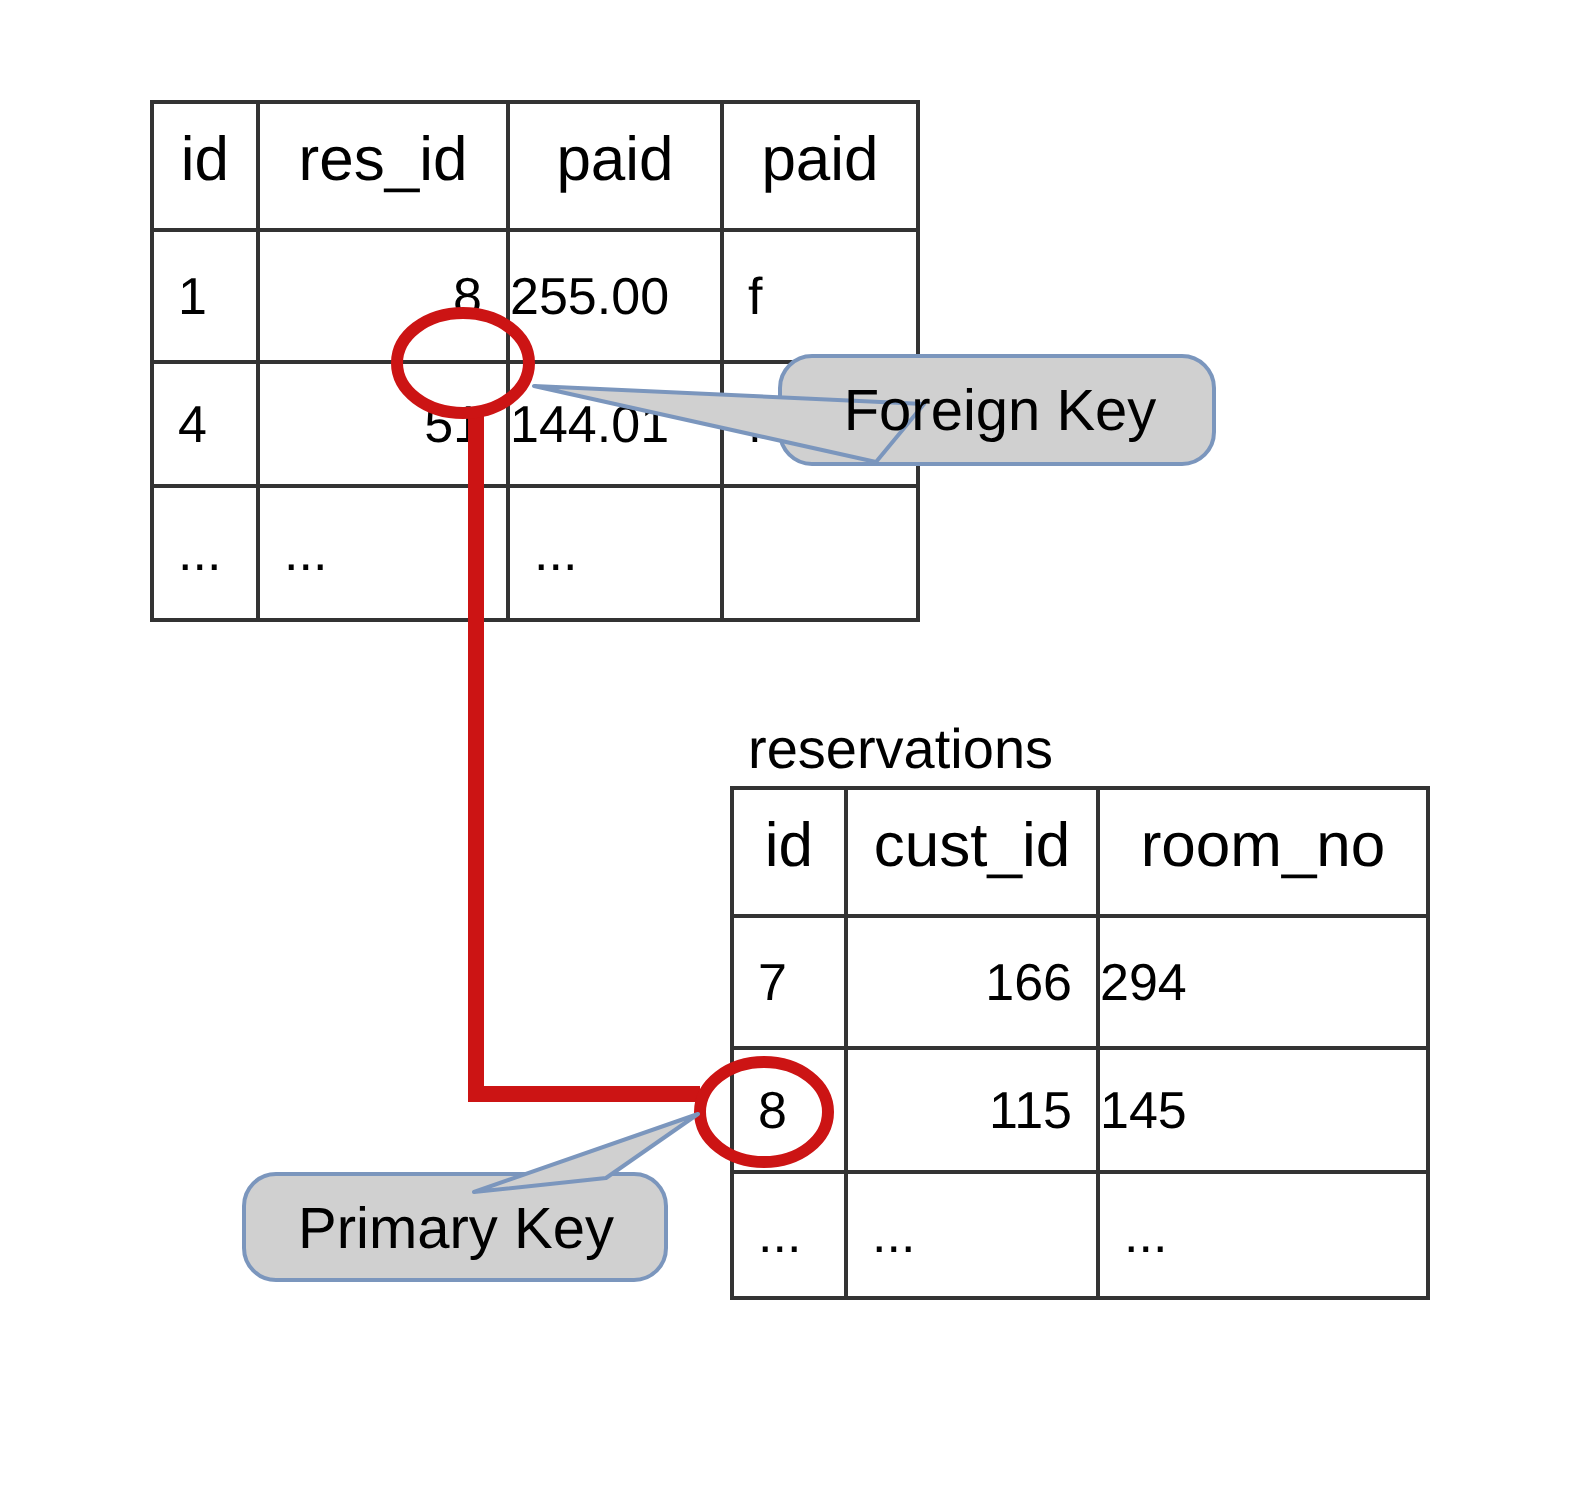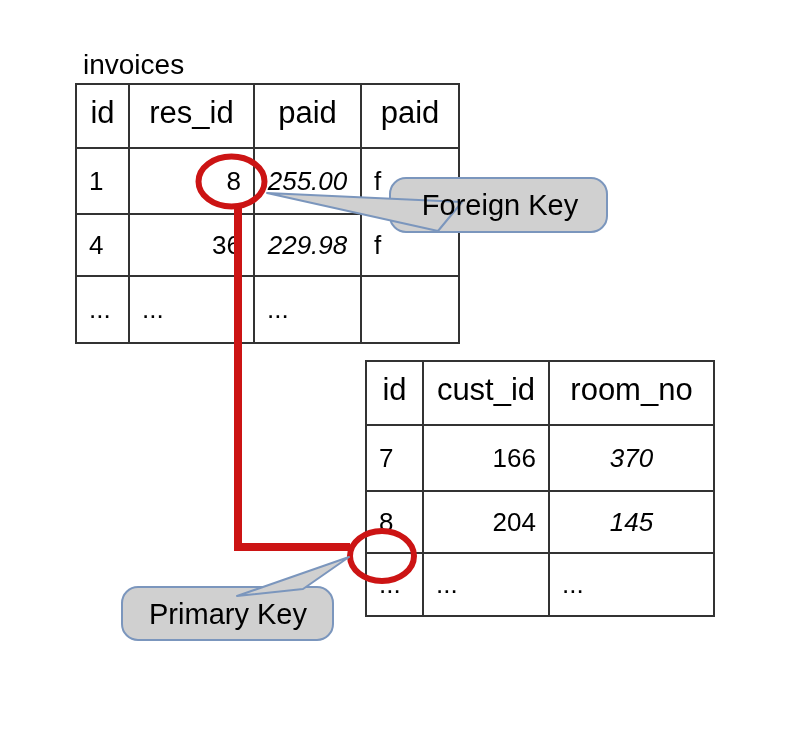--- a/index.html
+++ b/index.html
@@ -35,21 +35,21 @@
     text-align: center;
     vertical-align: bottom;
     padding-bottom: 16px;
   }
   table.dbtable td {
     font-size: 26px;
     vertical-align: middle;
   }
   .al { text-align: left;  padding-left: 12px !important; }
   .ar { text-align: right; padding-right: 12px !important; }
-  .ac { text-align: center; font-style: italic; }
+  .ac { text-align: left; }
   svg.overlay {
     position: absolute;
     left: 0; top: 0;
     width: 794px; height: 756px;
     pointer-events: none;
   }
   .red-line {
     fill: none;
     stroke: #cc1414;
     stroke-width: 8;
@@ -71,21 +71,20 @@
     font-size: 29px;
     fill: #000000;
   }
 </style>
 </head>
 <body>
 
 <div class="canvas">
 
   <div class="tblwrap" style="left:75px; top:50px;">
-    <div class="tbl-title" style="margin-left:8px;">invoices</div>
     <table class="dbtable" style="width:383px;">
       <colgroup>
         <col style="width:53px">
           <col style="width:125px">
           <col style="width:107px">
           <col style="width:98px">
       </colgroup>
       <tbody>
         <tr style="height:64px">
           <th>id</th>
@@ -94,55 +93,56 @@
           <th>paid</th>
         </tr>
         <tr style="height:66px">
           <td class="al">1</td>
           <td class="ar">8</td>
           <td class="ac">255.00</td>
           <td class="al">f</td>
         </tr>
         <tr style="height:62px">
           <td class="al">4</td>
-          <td class="ar">36</td>
-          <td class="ac">229.98</td>
+          <td class="ar">51</td>
+          <td class="ac">144.01</td>
           <td class="al">f</td>
         </tr>
         <tr style="height:67px">
           <td class="al">...</td>
           <td class="al">...</td>
           <td class="al">...</td>
           <td class="al"></td>
         </tr>
       </tbody>
     </table>
   </div>
 
   <div class="tblwrap" style="left:365px; top:360px;">
+    <div class="tbl-title" style="margin-left:9px;">reservations</div>
     <table class="dbtable" style="width:348px;">
       <colgroup>
         <col style="width:57px">
           <col style="width:126px">
           <col style="width:165px">
       </colgroup>
       <tbody>
         <tr style="height:64px">
           <th>id</th>
           <th>cust_id</th>
           <th>room_no</th>
         </tr>
         <tr style="height:66px">
           <td class="al">7</td>
           <td class="ar">166</td>
-          <td class="ac">370</td>
+          <td class="ac">294</td>
         </tr>
         <tr style="height:62px">
           <td class="al">8</td>
-          <td class="ar">204</td>
+          <td class="ar">115</td>
           <td class="ac">145</td>
         </tr>
         <tr style="height:63px">
           <td class="al">...</td>
           <td class="al">...</td>
           <td class="al">...</td>
         </tr>
       </tbody>
     </table>
   </div>

